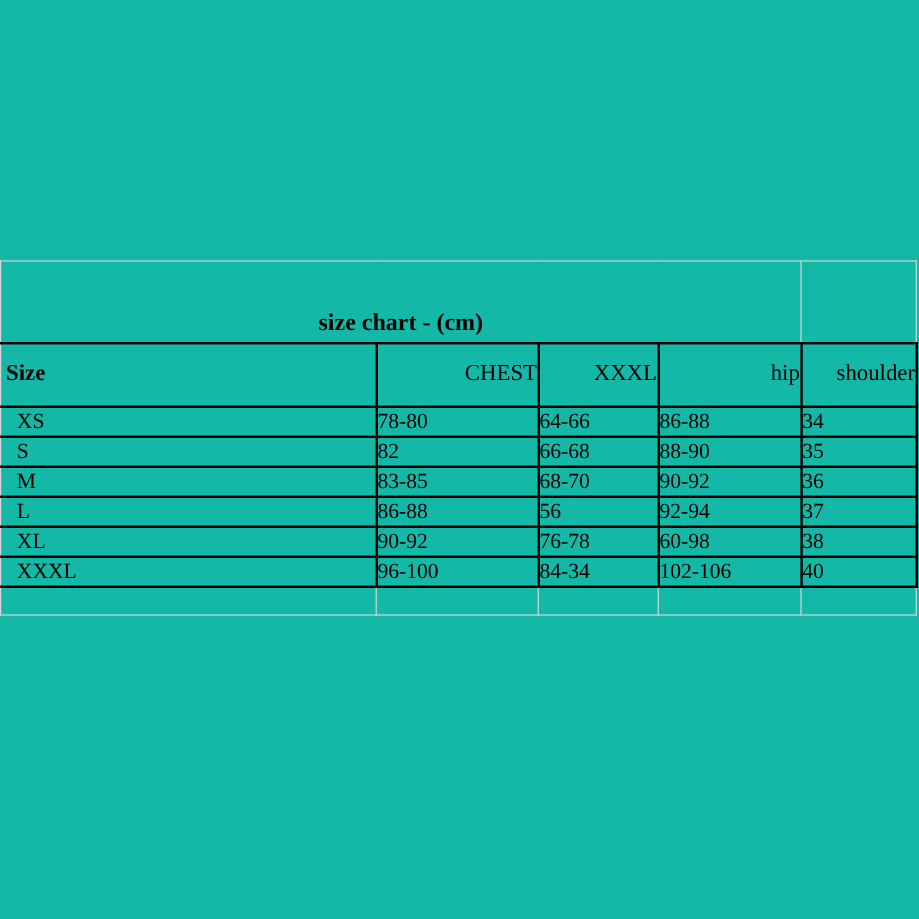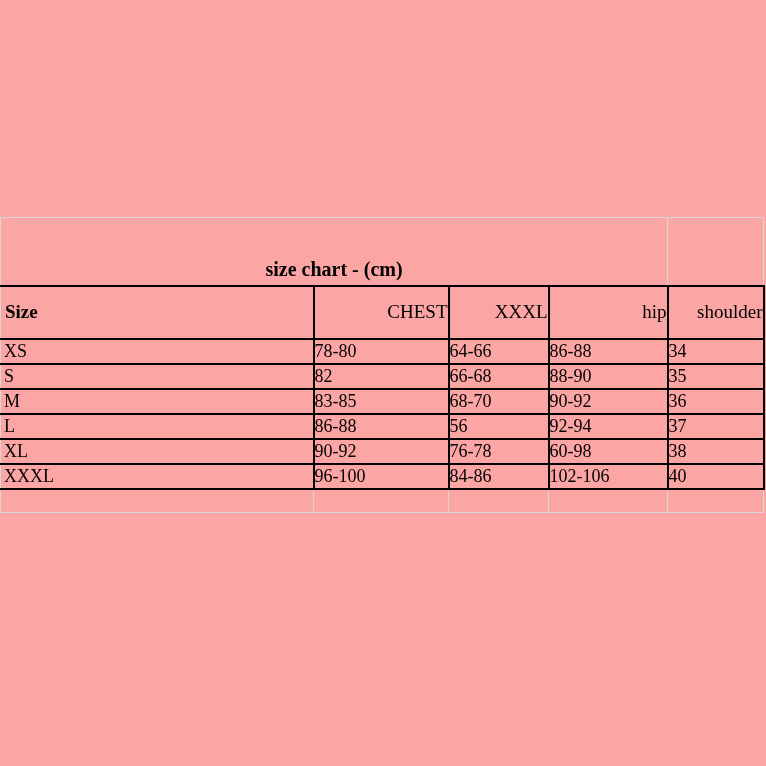--- a/index.html
+++ b/index.html
@@ -4,21 +4,21 @@
 <style>
   html, body {
     margin: 0;
     padding: 0;
     background: #ffffff;
   }
   .sheet {
     position: relative;
     width: 766px;
     height: 766px;
-    background: #fca5a5;
+    background: #14b8a6;
     overflow: hidden;
   }
   table.chart {
     position: absolute;
     left: 0;
     top: 217px;
     border-collapse: collapse;
     table-layout: fixed;
     width: 763px;
   }
@@ -66,21 +66,21 @@
   tr.data-row { height: 25px; }
   tr.data-row td {
     border: 2px solid #000000;
     font-size: 18px;
     text-align: left;
     vertical-align: middle;
   }
   tr.data-row td.first {
     border-left: 1px solid #d6d6d6;
     text-align: left;
-    padding-left: 3px;
+    padding-left: 13px;
   }
   
   tr.ghost-row { height: 24px; }
   tr.ghost-row td {
     border: 1px solid #d6d6d6;
   }
 </style>
 </head>
 <body>
 
@@ -145,21 +145,21 @@
       <td>90-92</td>
       <td>76-78</td>
       <td>60-98</td>
       <td>38</td>
     </tr>
 
 
     <tr class="data-row">
       <td class="first">XXXL</td>
       <td>96-100</td>
-      <td>84-86</td>
+      <td>84-34</td>
       <td>102-106</td>
       <td>40</td>
     </tr>
 
     <tr class="ghost-row">
       <td></td>
       <td></td>
       <td></td>
       <td></td>
       <td></td>

